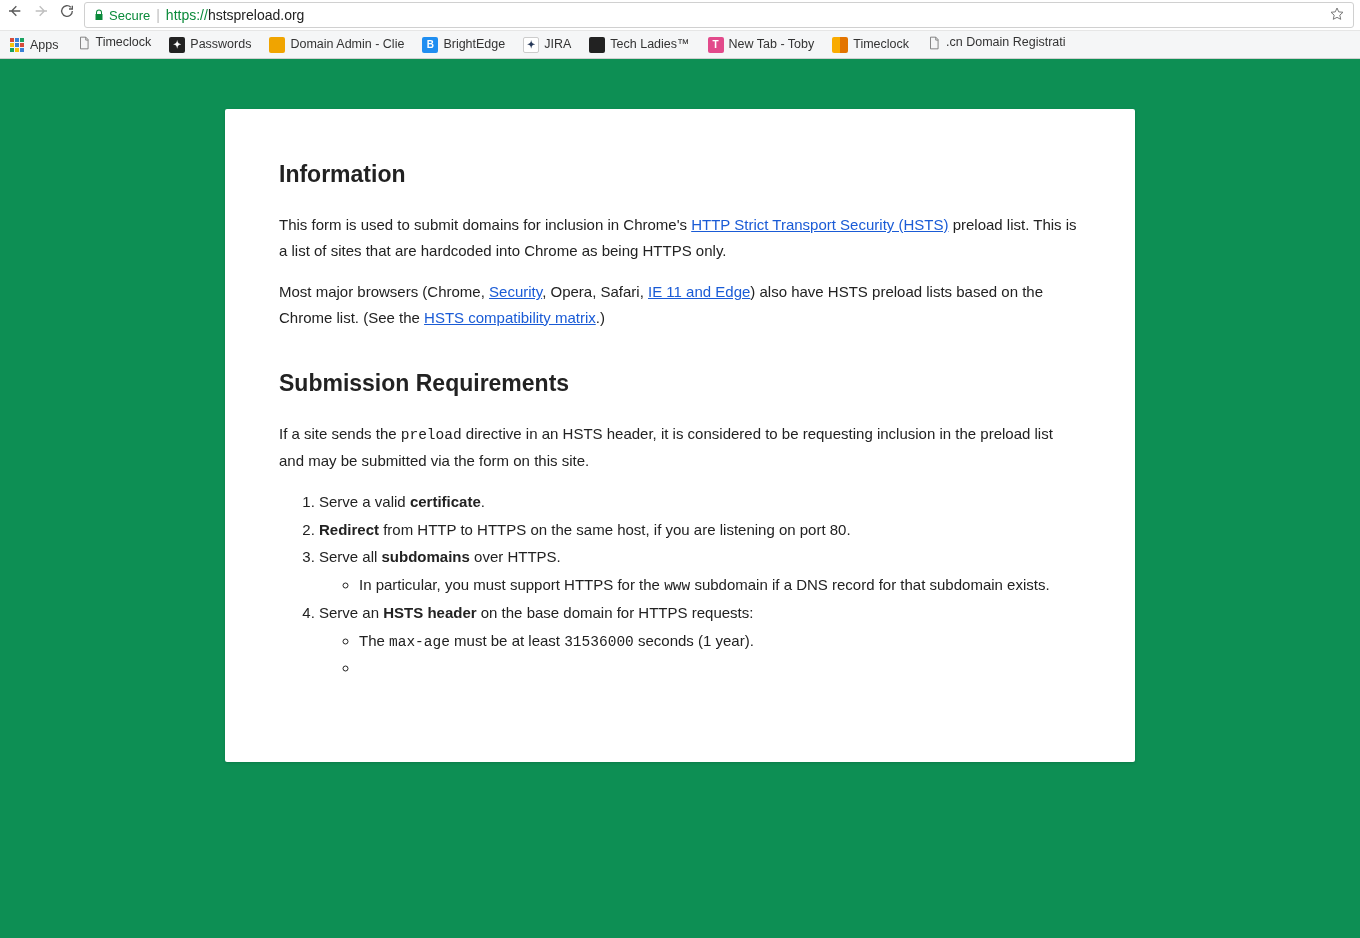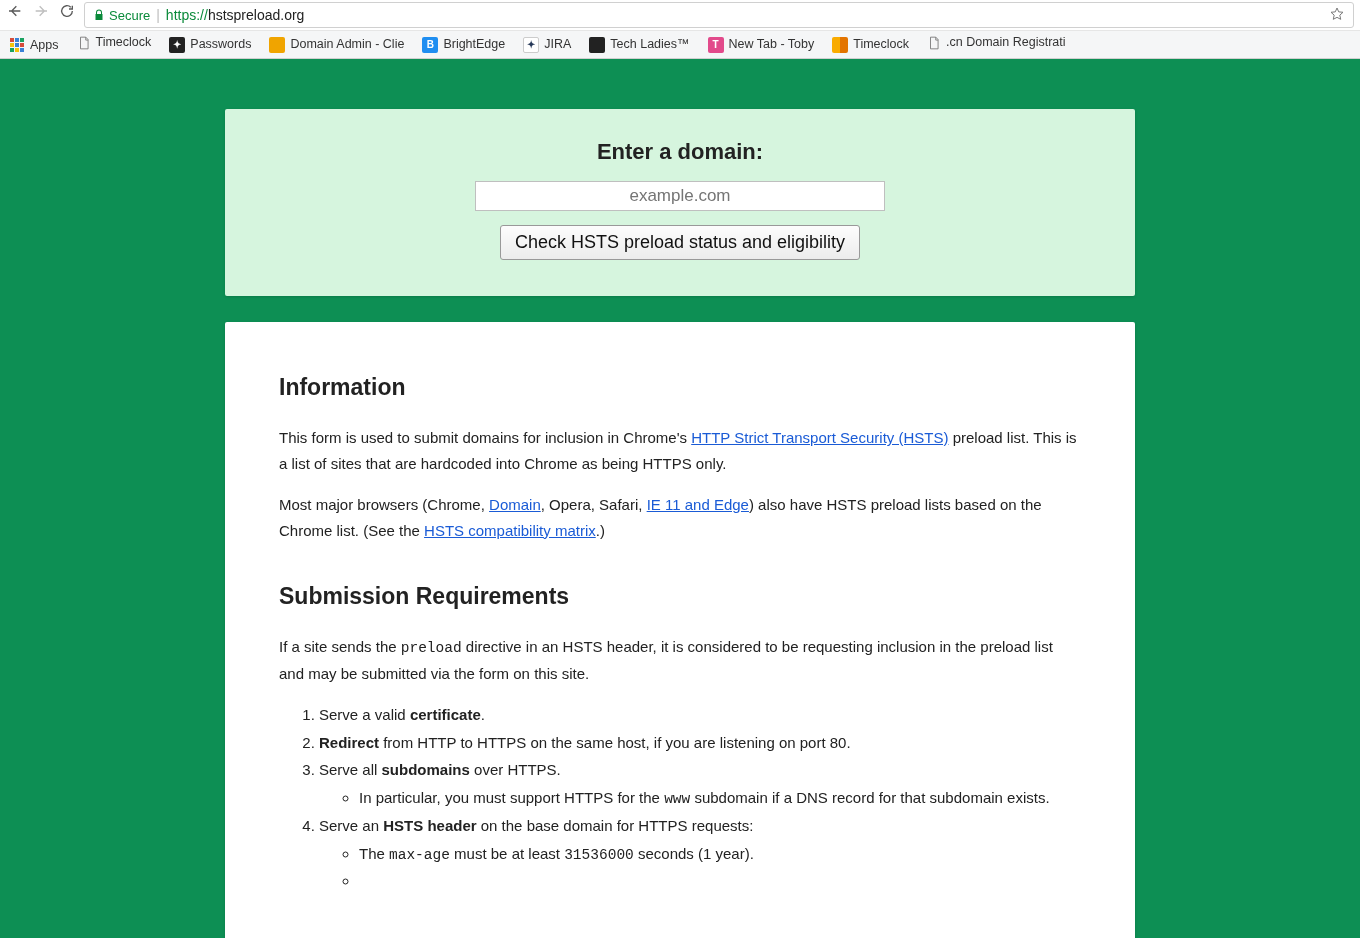--- a/index.html
+++ b/index.html
@@ -141,34 +141,28 @@
       <span class="file-icon"><svg viewBox="0 0 24 24">
             <path fill="none" stroke="#777" stroke-width="1.5" d="M6 2h9l4 4v16H6zM15 2v5h4"></path>
           </svg></span>
       <span>.cn Domain Registrati</span>
     </div>
   </div>
 </div>
 
 <div class="page-bg">
 
-  <div class="card form-card">
-    <h2>Enter a domain:</h2>
-    <input class="domain-input" type="text" placeholder="example.com" style="">
-    <br>
-    <button class="check-btn">Check HSTS preload status and eligibility</button>
-  </div>
 
   <div class="card content-card">
     <h2>Information</h2>
     <p>
       <span>This form is used to submit domains for inclusion in Chrome's </span><a href="#">HTTP Strict Transport Security (HSTS)</a><span> preload list. This is a list of sites that are hardcoded into Chrome as being HTTPS only.</span>
     </p>
     <p>
-      <span>Most major browsers (Chrome, </span><a href="#">Domain</a><span>, Opera, Safari, </span><a href="#">IE 11 and Edge</a><span>) also have HSTS preload lists based on the Chrome list. (See the </span><a href="#">HSTS compatibility matrix</a><span>.)</span>
+      <span>Most major browsers (Chrome, </span><a href="#">Security</a><span>, Opera, Safari, </span><a href="#">IE 11 and Edge</a><span>) also have HSTS preload lists based on the Chrome list. (See the </span><a href="#">HSTS compatibility matrix</a><span>.)</span>
     </p>
 
     <h2 class="second">Submission Requirements</h2>
     <p>
       <span>If a site sends the </span><span class="mono">preload</span><span> directive in an HSTS header, it is considered to be requesting inclusion in the preload list and may be submitted via the form on this site.</span>
     </p>
 
     <ol>
       <li><span>Serve a valid </span><span class="bold">certificate</span><span>.</span></li>
       <li><span class="bold">Redirect</span><span> from HTTP to HTTPS on the same host, if you are listening on port 80.</span></li>

